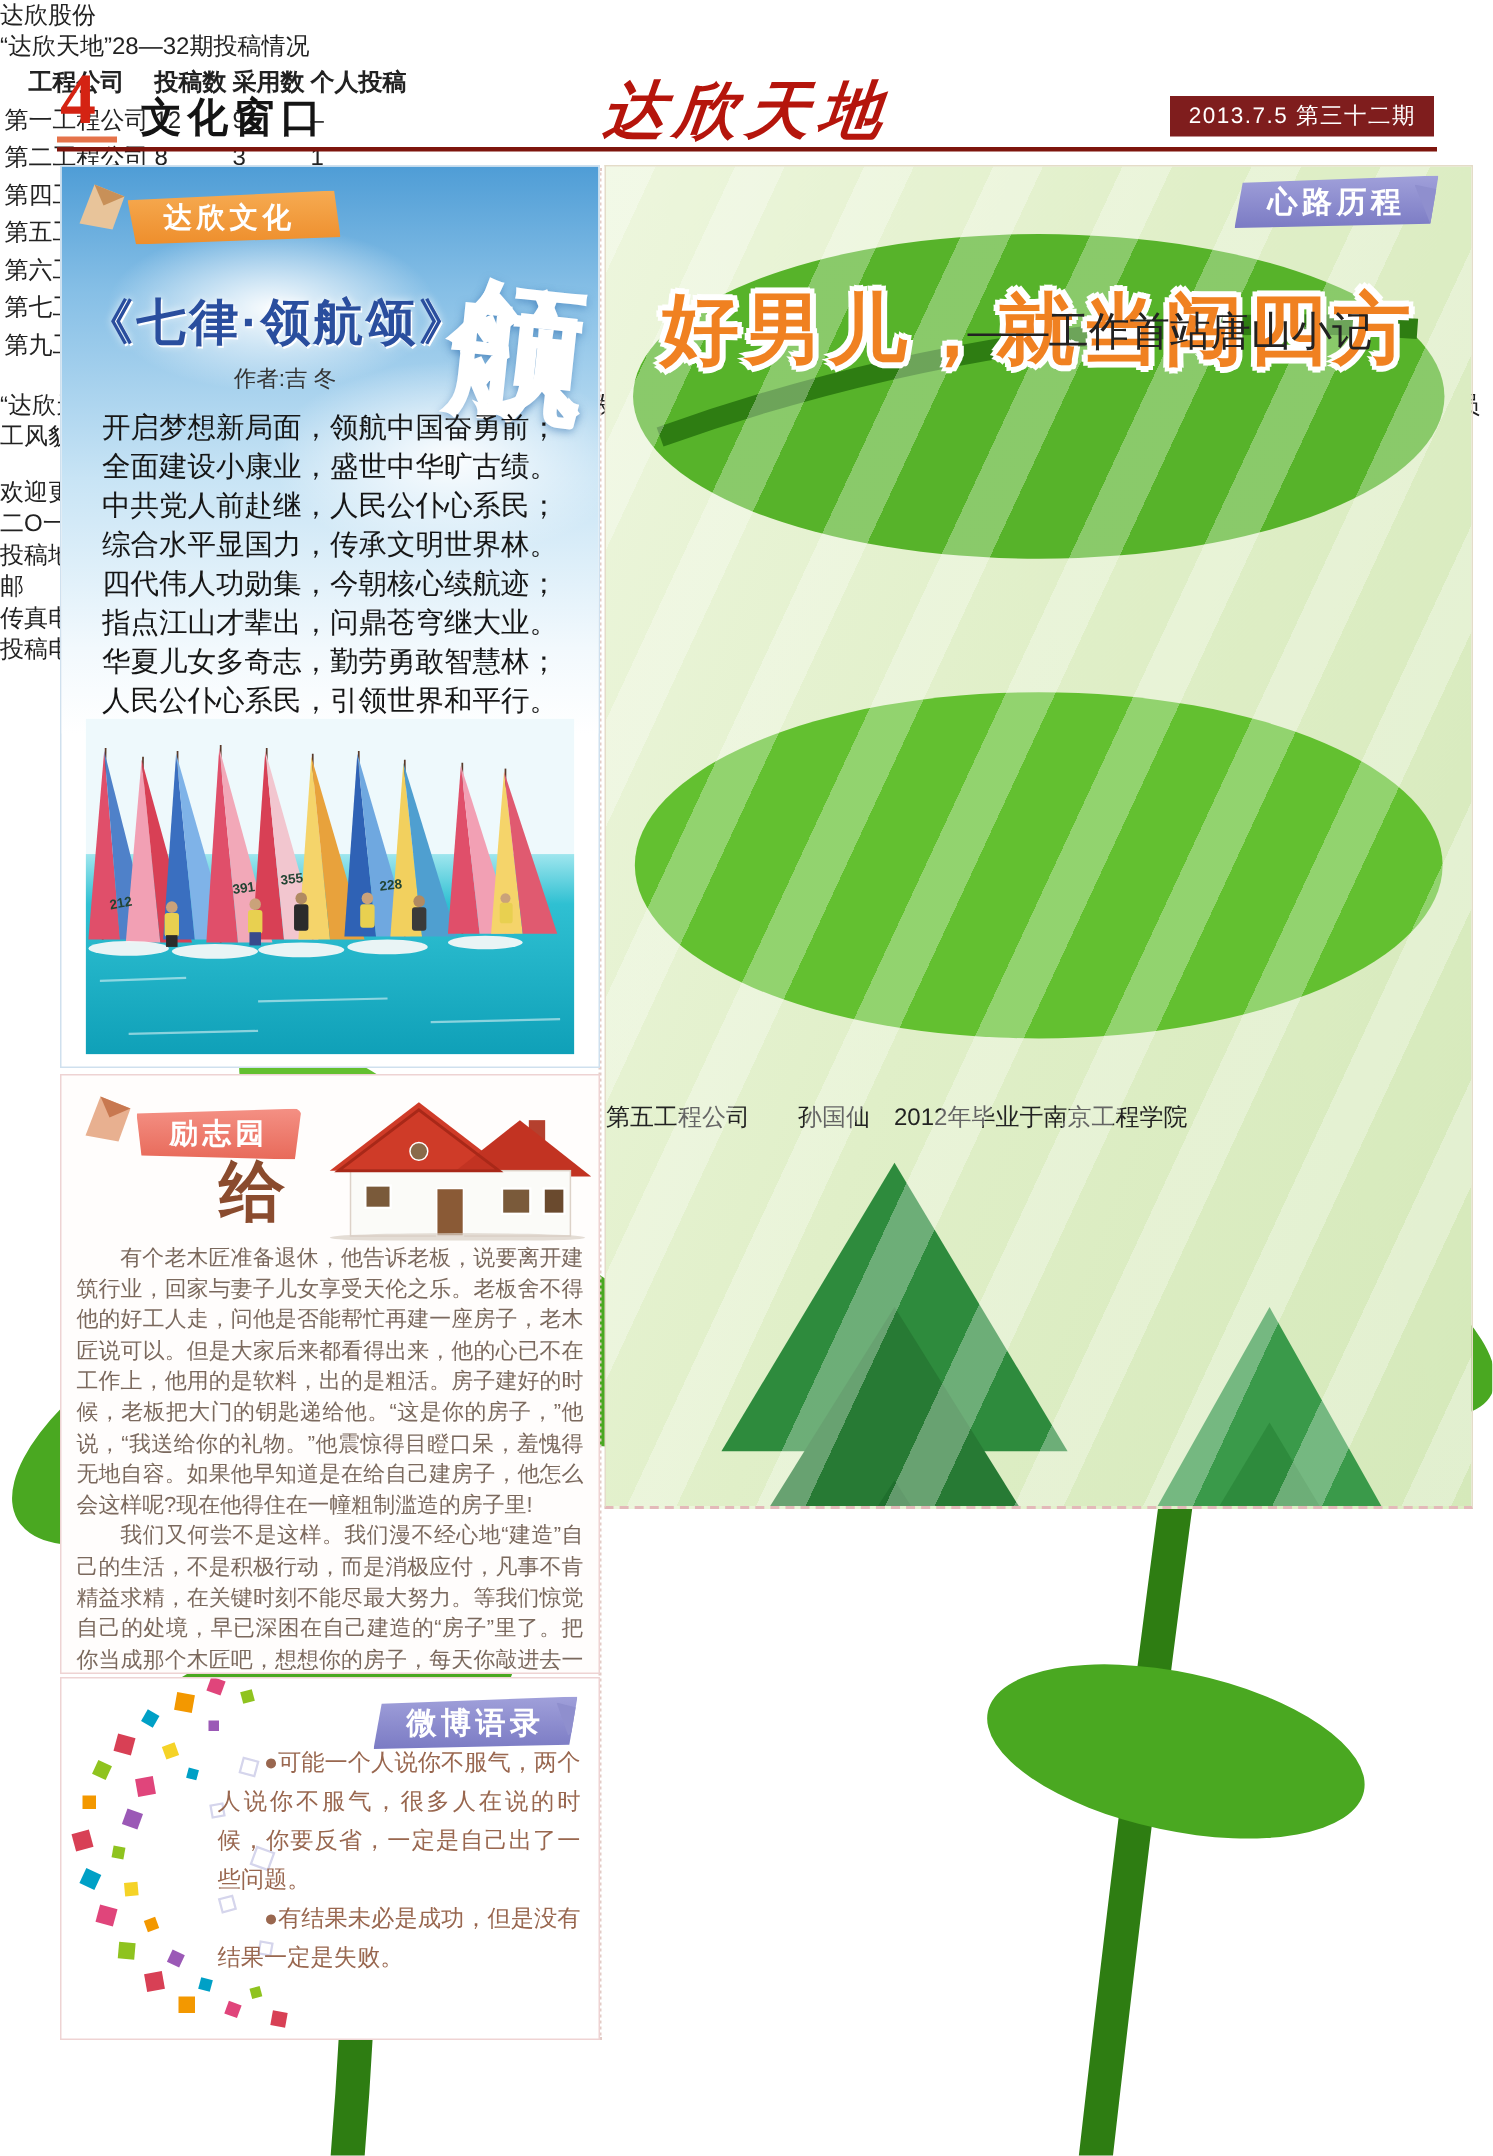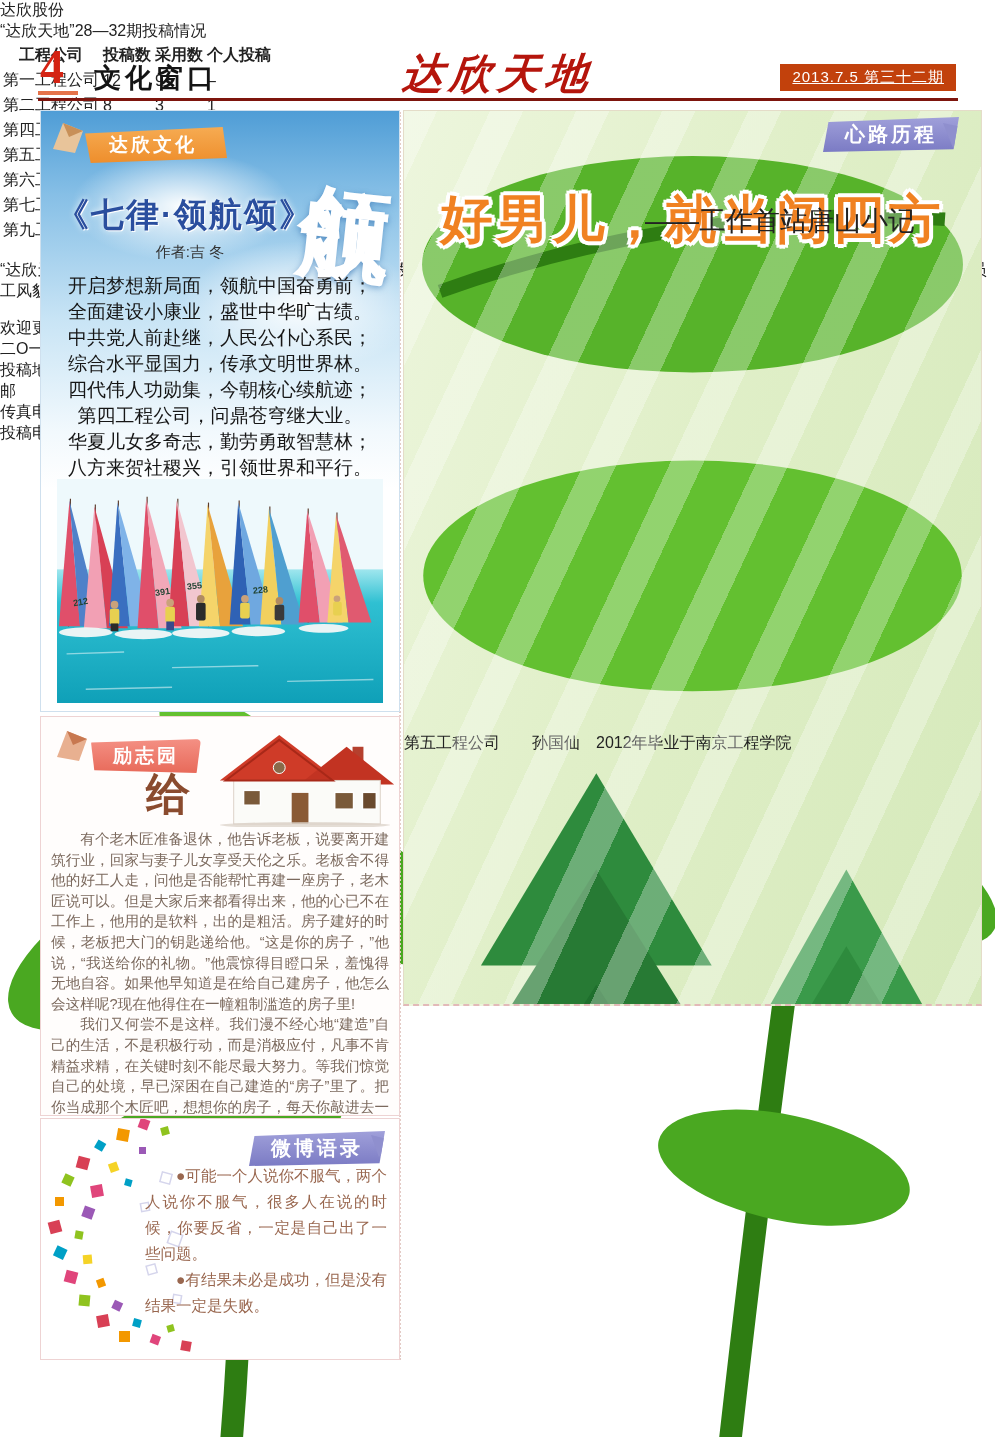--- a/index.html
+++ b/index.html
@@ -8,22 +8,22 @@
 
   
   .header{position:absolute;left:38px;top:48px;width:920px;height:50px;border-bottom:3px solid #7e150d;}
   .pagenum{position:absolute;left:2px;top:-6px;font-family:"Liberation Serif",serif;
            font-size:48px;font-weight:bold;color:#d42313;line-height:50px;}
   .pagenum::after{content:"";position:absolute;left:-2px;bottom:-3px;width:40px;height:4px;background:#e5734a;}
   .sectitle{position:absolute;left:56px;top:12px;font-size:27px;font-weight:bold;letter-spacing:4px;color:#141414;}
   .masthead{position:absolute;left:50%;top:-2px;transform:translateX(-50%) skewX(-6deg);
             font-family:"DejaVu Serif",serif;font-weight:bold;font-style:italic;
             font-size:42px;color:#b5150c;letter-spacing:6px;white-space:nowrap;}
-  .issuebox{position:absolute;right:2px;top:16px;background:#c2410c;color:#fff;
-            font-size:15px;padding:4px 12px;letter-spacing:1px;text-decoration:underline;}
+  .issuebox{position:absolute;right:2px;top:16px;background:#7f1d1d;color:#fff;
+            font-size:15px;padding:4px 12px;letter-spacing:1px;}
 
   
   .vdivider{position:absolute;left:399px;top:112px;height:1248px;border-left:2px dotted #e3cbc6;}
 
   
   .panel-culture{position:absolute;left:40px;top:110px;width:358px;height:600px;
                  border:1px solid #cfe0ee;background:#fff;overflow:hidden;}
   .sky{position:absolute;left:0;top:0;right:0;height:378px;
        background:linear-gradient(180deg,#4f9dd6 0%,#86bfe6 22%,#c8e4f5 55%,#f2f9fd 85%,#fff 100%);}
   .sky::before,.sky::after{content:"";position:absolute;border-radius:50%;
@@ -164,23 +164,23 @@
   <div class="calligraphy">领航</div>
   <div class="poem-title">《七律·领航颂》</div>
   <div class="poem-author">作者:吉 冬</div>
   <div class="poem">
 
   <div class="poem-line">开启梦想新局面，领航中国奋勇前；</div>
       <div class="poem-line">全面建设小康业，盛世中华旷古绩。</div>
       <div class="poem-line">中共党人前赴继，人民公仆心系民；</div>
       <div class="poem-line">综合水平显国力，传承文明世界林。</div>
       <div class="poem-line">四代伟人功勋集，今朝核心续航迹；</div>
-      <div class="poem-line">第四工程公司，问鼎苍穹继大业。</div>
+      <div class="poem-line">指点江山才辈出，问鼎苍穹继大业。</div>
       <div class="poem-line">华夏儿女多奇志，勤劳勇敢智慧林；</div>
-      <div class="poem-line">八方来贺社稷兴，引领世界和平行。</div>
+      <div class="poem-line">人民公仆心系民，引领世界和平行。</div>
     </div>
   <div class="sail-photo">
     <svg viewBox="0 0 340 228" preserveAspectRatio="none">
       <defs>
         <linearGradient id="wg" x1="0" y1="0" x2="0" y2="1">
           <stop offset="0" stop-color="#9fe6ee"></stop>
             <stop offset="0.25" stop-color="#2fc0d2"></stop>
             <stop offset="1" stop-color="#0fa0b8"></stop>
         </linearGradient>
       </defs>

